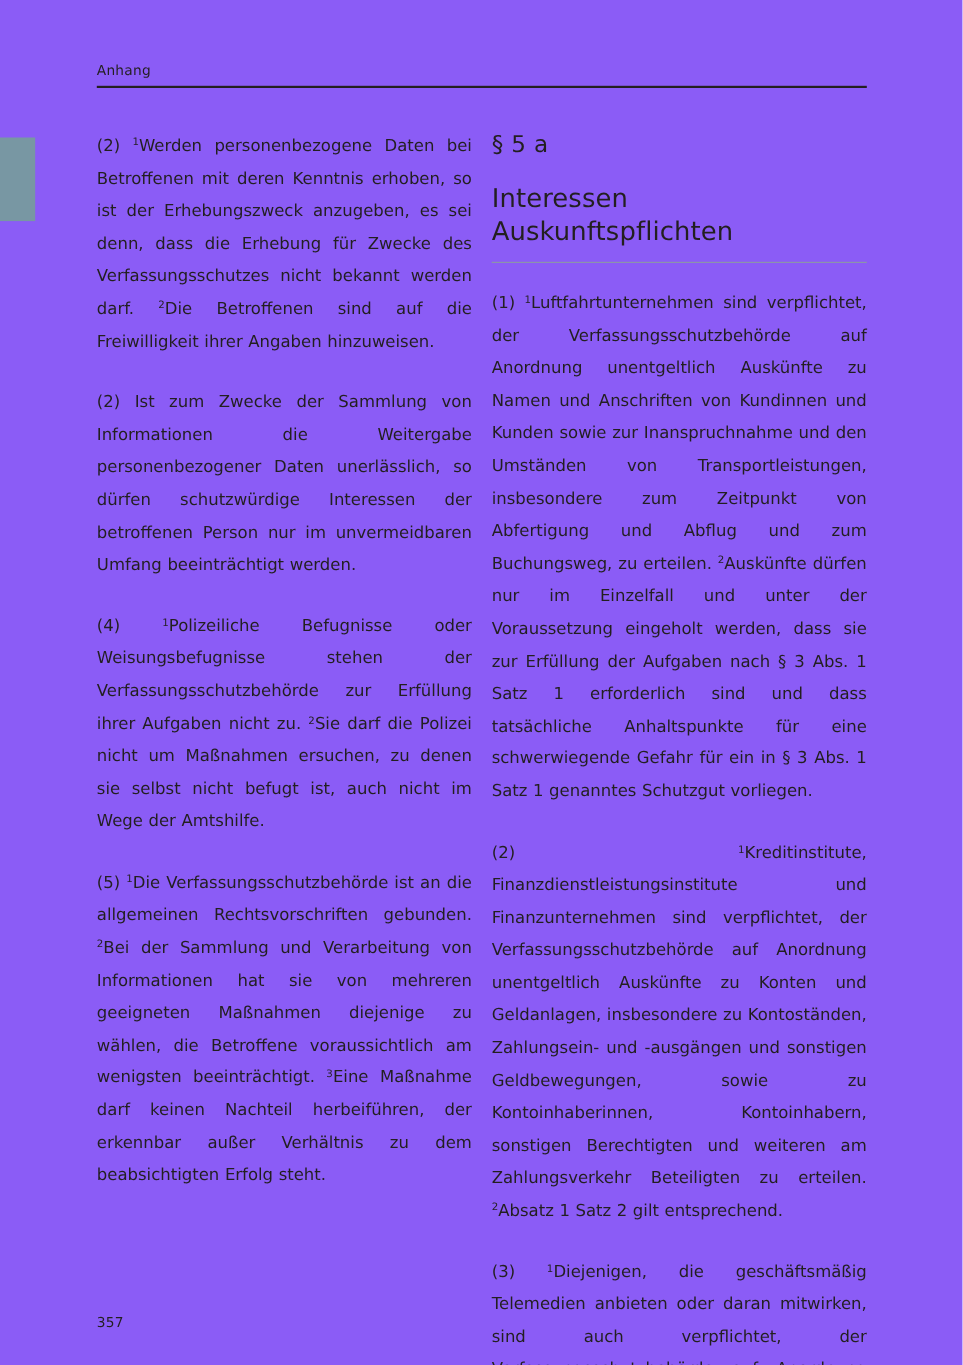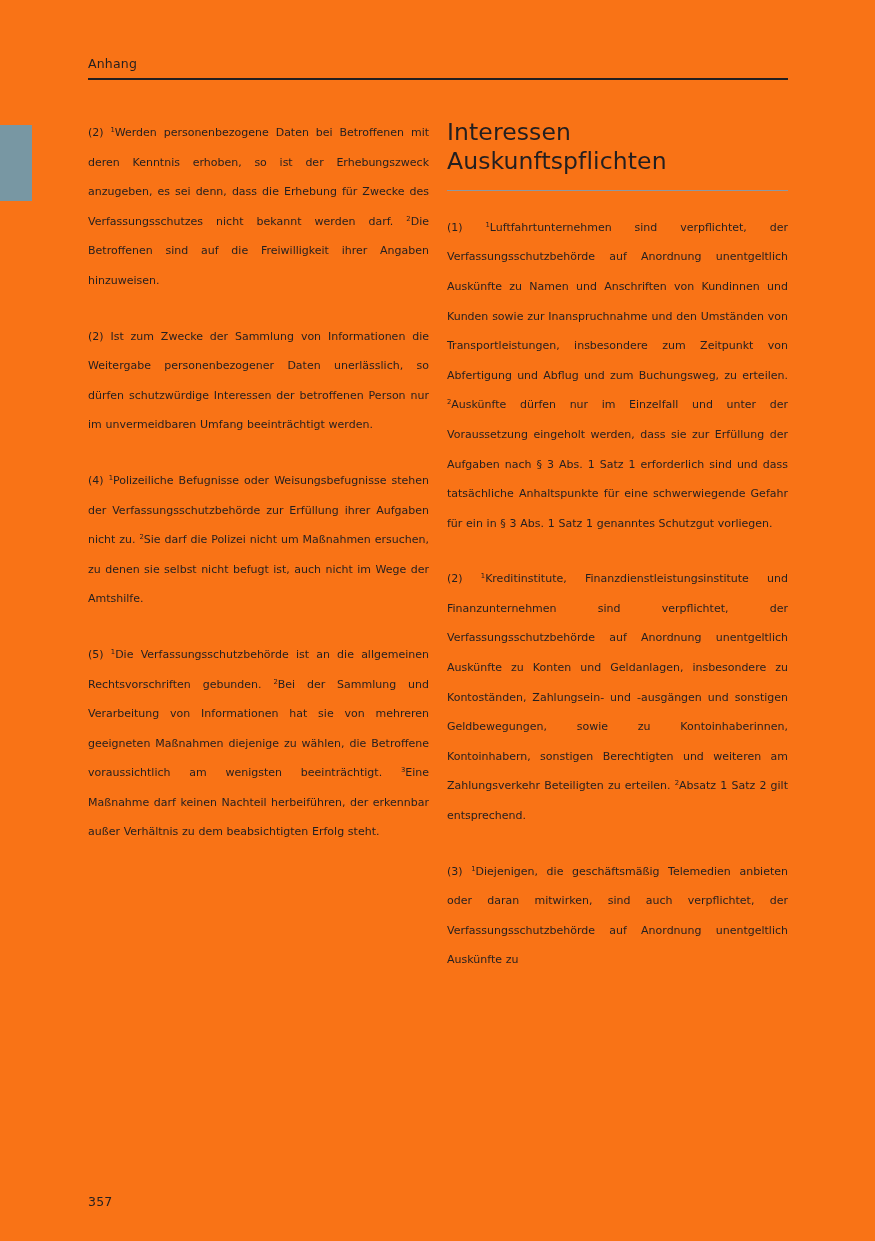--- a/index.html
+++ b/index.html
@@ -61,21 +61,21 @@
     display: flex;
     flex-direction: row;
     align-items: flex-start;
   }
   .col {
     width: 341px;
   }
   .col-left { margin-right: 18px; }
 
   .para {
-    font-size: 11px;
+    font-size: 15px;
     line-height: 29.6px;
     text-align: justify;
     text-justify: inter-word;
     margin: 0 0 26px 0;
     hyphens: manual;
     word-spacing: 0.02em;
   }
   .para:last-child { margin-bottom: 0; }
 
   .para sup {
@@ -112,39 +112,40 @@
     left: 88px;
     top: 1194px;
     font-size: 12.5px;
     color: #231f20;
     letter-spacing: 0.2px;
   }
 </style>
 </head>
 <body style="color: rgb(35, 31, 32);">
 
-<div class="page" style="background: #f97316;">
+<div class="page" style="background: #8b5cf6;">
 
   <div class="tab-marker" style="background: rgb(120, 151, 163);"></div>
 
   <div class="running-head">
     <div class="running-head-label">Anhang</div>
     <div class="running-head-rule" style="background: rgb(35, 31, 32);"></div>
   </div>
 
   <div class="columns">
 
     <div class="col col-left">
       <p class="para">(2) <sup>1</sup>Werden personenbezogene Daten bei Betroffenen mit deren Kenntnis erhoben, so ist der Erhebungszweck anzugeben, es sei denn, dass die Erhebung für Zwecke des Verfassungsschutzes nicht bekannt werden darf. <sup>2</sup>Die Betroffenen sind auf die Freiwilligkeit ihrer Angaben hinzuweisen.</p>
       <p class="para">(2) Ist zum Zwecke der Sammlung von Informationen die Weitergabe personenbezogener Daten unerlässlich, so dürfen schutzwürdige Interessen der betroffenen Person nur im unvermeidbaren Umfang beeinträchtigt werden.</p>
       <p class="para">(4) <sup>1</sup>Polizeiliche Befugnisse oder Weisungsbefugnisse stehen der Verfassungsschutzbehörde zur Erfüllung ihrer Aufgaben nicht zu. <sup>2</sup>Sie darf die Polizei nicht um Maßnahmen ersuchen, zu denen sie selbst nicht befugt ist, auch nicht im Wege der Amtshilfe.</p>
       <p class="para">(5) <sup>1</sup>Die Verfassungsschutzbehörde ist an die allgemeinen Rechtsvorschriften gebunden. <sup>2</sup>Bei der Sammlung und Verarbeitung von Informationen hat sie von mehreren geeigneten Maßnahmen diejenige zu wählen, die Betroffene voraussichtlich am wenigsten beeinträchtigt. <sup>3</sup>Eine Maßnahme darf keinen Nachteil herbeiführen, der erkennbar außer Verhältnis zu dem beabsichtigten Erfolg steht.</p>
     </div>
 
     <div class="col col-right">
+      <h2 class="section-number">§ 5 a</h2>
       <h1 class="section-title">Interessen Auskunftspflichten</h1>
       <div class="section-rule" style="background: rgb(140, 153, 163);"></div>
 
       <p class="para">(1) <sup>1</sup>Luftfahrtunternehmen sind verpflichtet, der Verfassungsschutzbehörde auf Anordnung unentgeltlich Auskünfte zu Namen und Anschriften von Kundinnen und Kunden sowie zur Inanspruchnahme und den Umständen von Transportleistungen, insbesondere zum Zeitpunkt von Abfertigung und Abflug und zum Buchungsweg, zu erteilen. <sup>2</sup>Auskünfte dürfen nur im Einzelfall und unter der Voraussetzung eingeholt werden, dass sie zur Erfüllung der Aufgaben nach § 3 Abs. 1 Satz 1 erforderlich sind und dass tatsächliche Anhaltspunkte für eine schwerwiegende Gefahr für ein in § 3 Abs. 1 Satz 1 genanntes Schutzgut vorliegen.</p>
       <p class="para">(2) <sup>1</sup>Kreditinstitute, Finanzdienstleistungsinstitute und Finanzunternehmen sind verpflichtet, der Verfassungsschutzbehörde auf Anordnung unentgeltlich Auskünfte zu Konten und Geldanlagen, insbesondere zu Kontoständen, Zahlungsein- und -ausgängen und sonstigen Geldbewegungen, sowie zu Kontoinhaberinnen, Kontoinhabern, sonstigen Berechtigten und weiteren am Zahlungsverkehr Beteiligten zu erteilen. <sup>2</sup>Absatz 1 Satz 2 gilt entsprechend.</p>
       <p class="para">(3) <sup>1</sup>Diejenigen, die geschäftsmäßig Telemedien anbieten oder daran mitwirken, sind auch verpflichtet, der Verfassungsschutzbehörde auf Anordnung unentgeltlich Auskünfte zu</p>
     </div>
 
   </div>
 

